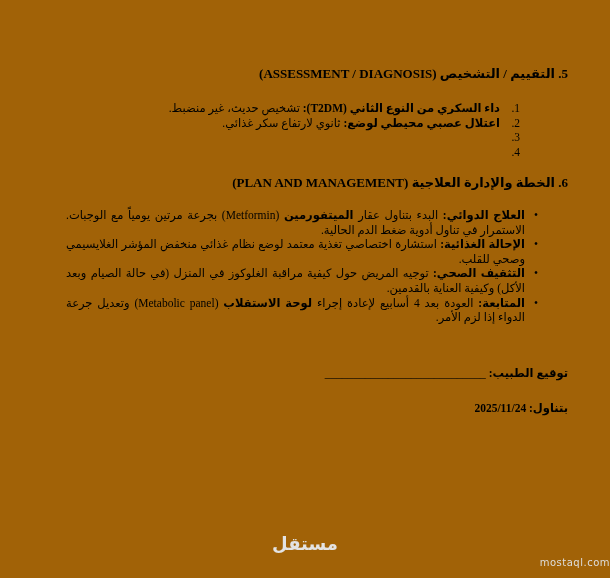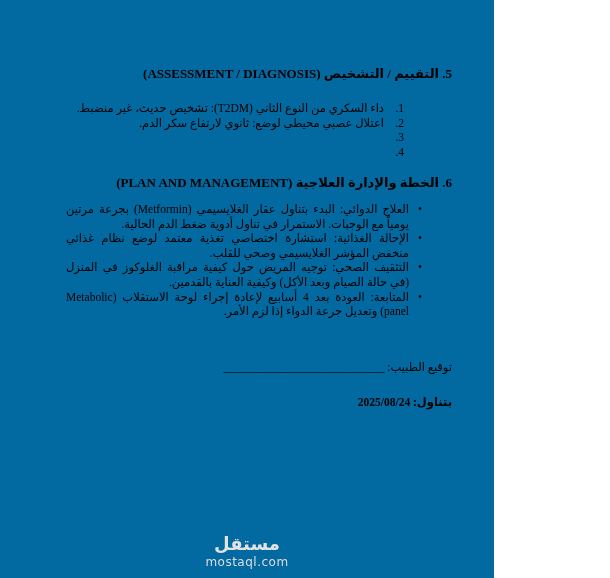--- a/index.html
+++ b/index.html
@@ -1,71 +1,71 @@
 <!DOCTYPE html>
 <html><head>
 <meta charset="utf-8">
 <style>
   html,body{margin:0;padding:0;}
   body{width:610px;height:578px;background:#ffffff;color:#000;
        font-family:"Liberation Serif","DejaVu Sans",serif;}
-  .page{position:relative;width:494px;height:578px;overflow:hidden;background:#0369a1;direction:rtl;}
+  .page{position:relative;width:610px;height:578px;overflow:hidden;background:#a16207;direction:rtl;}
   .content{position:absolute;top:66px;right:42px;left:40px;}
   .sec-heading{font-size:13px;font-weight:700;line-height:16px;margin:0;}
   #h5{margin-bottom:19px;}
-  #h6{margin-bottom:11px;}
+  #h6{margin-bottom:17px;}
   .num-list{margin:0 48px 16px 0;}
   .nli{display:flex;gap:7px;font-size:11.5px;line-height:14.5px;}
   .num{flex:0 0 auto;min-width:13px;}
   .plan-list{margin:0;padding:0 30px 0 26px;}
   .bli{display:flex;gap:9px;font-size:11.5px;line-height:14.6px;}
   .bullet{flex:0 0 auto;line-height:14.6px;}
   .bli .txt{text-align:justify;}
-  b{font-weight:400;}
+  b{font-weight:700;}
   .sig-row{margin-top:41px;font-size:11.5px;line-height:15px;}
-  .sig-label{font-weight:400;}
+  .sig-label{font-weight:700;}
   .sig-line{letter-spacing:0.5px;}
   .date-row{margin-top:20px;font-size:11.5px;line-height:15px;font-weight:700;}
   .watermark{position:absolute;top:533px;left:0;right:0;text-align:center;direction:ltr;}
   .wm-logo{font-family:"DejaVu Sans",sans-serif;font-size:18px;font-weight:700;
            color:#e3e3e3;line-height:22px;}
-  .wm-site{font-family:"DejaVu Sans",sans-serif;font-size:12px;color:#dedede;
-           letter-spacing:0.5px;line-height:15px;}
+  .wm-site{font-family:"DejaVu Sans",sans-serif;font-size:10px;color:#dedede;
+           letter-spacing:0.5px;line-height:15px;text-align:right;}
 </style>
 </head>
 <body>
 
 <div class="page">
   <div class="content">
 
     <p class="sec-heading" id="h5">5. التقييم / التشخيص (ASSESSMENT / DIAGNOSIS)</p>
 
     <div class="num-list">
       <div class="nli">
         <span class="num">1.</span>
         <span class="txt"><b>داء السكري من النوع الثاني (T2DM):</b><span> تشخيص حديث، غير منضبط.</span></span>
       </div>
       <div class="nli">
         <span class="num">2.</span>
-        <span class="txt"><b>اعتلال عصبي محيطي لوضع:</b><span> ثانوي لارتفاع سكر الدم.</span></span>
+        <span class="txt"><b>اعتلال عصبي محيطي لوضع:</b><span> ثانوي لارتفاع سكر غذائي.</span></span>
       </div>
       <div class="nli">
         <span class="num">3.</span>
       </div>
       <div class="nli">
         <span class="num">4.</span>
       </div>
     </div>
 
     <p class="sec-heading" id="h6">6. الخطة والإدارة العلاجية (PLAN AND MANAGEMENT)</p>
 
     <div class="plan-list">
       <div class="bli">
         <span class="bullet">•</span>
-        <span class="txt"><b>العلاج الدوائي:</b><span> البدء بتناول عقار </span><b>الغلايسيمي</b><span> (Metformin) بجرعة مرتين يومياً مع الوجبات. الاستمرار في تناول أدوية ضغط الدم الحالية.</span></span>
+        <span class="txt"><b>العلاج الدوائي:</b><span> البدء بتناول عقار </span><b>الميتفورمين</b><span> (Metformin) بجرعة مرتين يومياً مع الوجبات. الاستمرار في تناول أدوية ضغط الدم الحالية.</span></span>
       </div>
       <div class="bli">
         <span class="bullet">•</span>
         <span class="txt"><b>الإحالة الغذائية:</b><span> استشارة اختصاصي تغذية معتمد لوضع نظام غذائي منخفض المؤشر الغلايسيمي وصحي للقلب.</span></span>
       </div>
       <div class="bli">
         <span class="bullet">•</span>
         <span class="txt"><b>التثقيف الصحي:</b><span> توجيه المريض حول كيفية مراقبة الغلوكوز في المنزل (في حالة الصيام وبعد الأكل) وكيفية العناية بالقدمين.</span></span>
       </div>
       <div class="bli">
@@ -74,21 +74,21 @@
       </div>
     </div>
 
     <div class="sig-row">
       <span class="sig-label">توقيع الطبيب:</span>
       <span class="sig-line">____________________________</span>
     </div>
 
     <div class="date-row">
       <span>بتناول:</span>
-      <span>2025/08/24</span>
+      <span>2025/11/24</span>
     </div>
 
   </div>
 
   <div class="watermark">
     <div class="wm-logo">مستقل</div>
     <div class="wm-site">mostaql.com</div>
   </div>
 </div>
 

